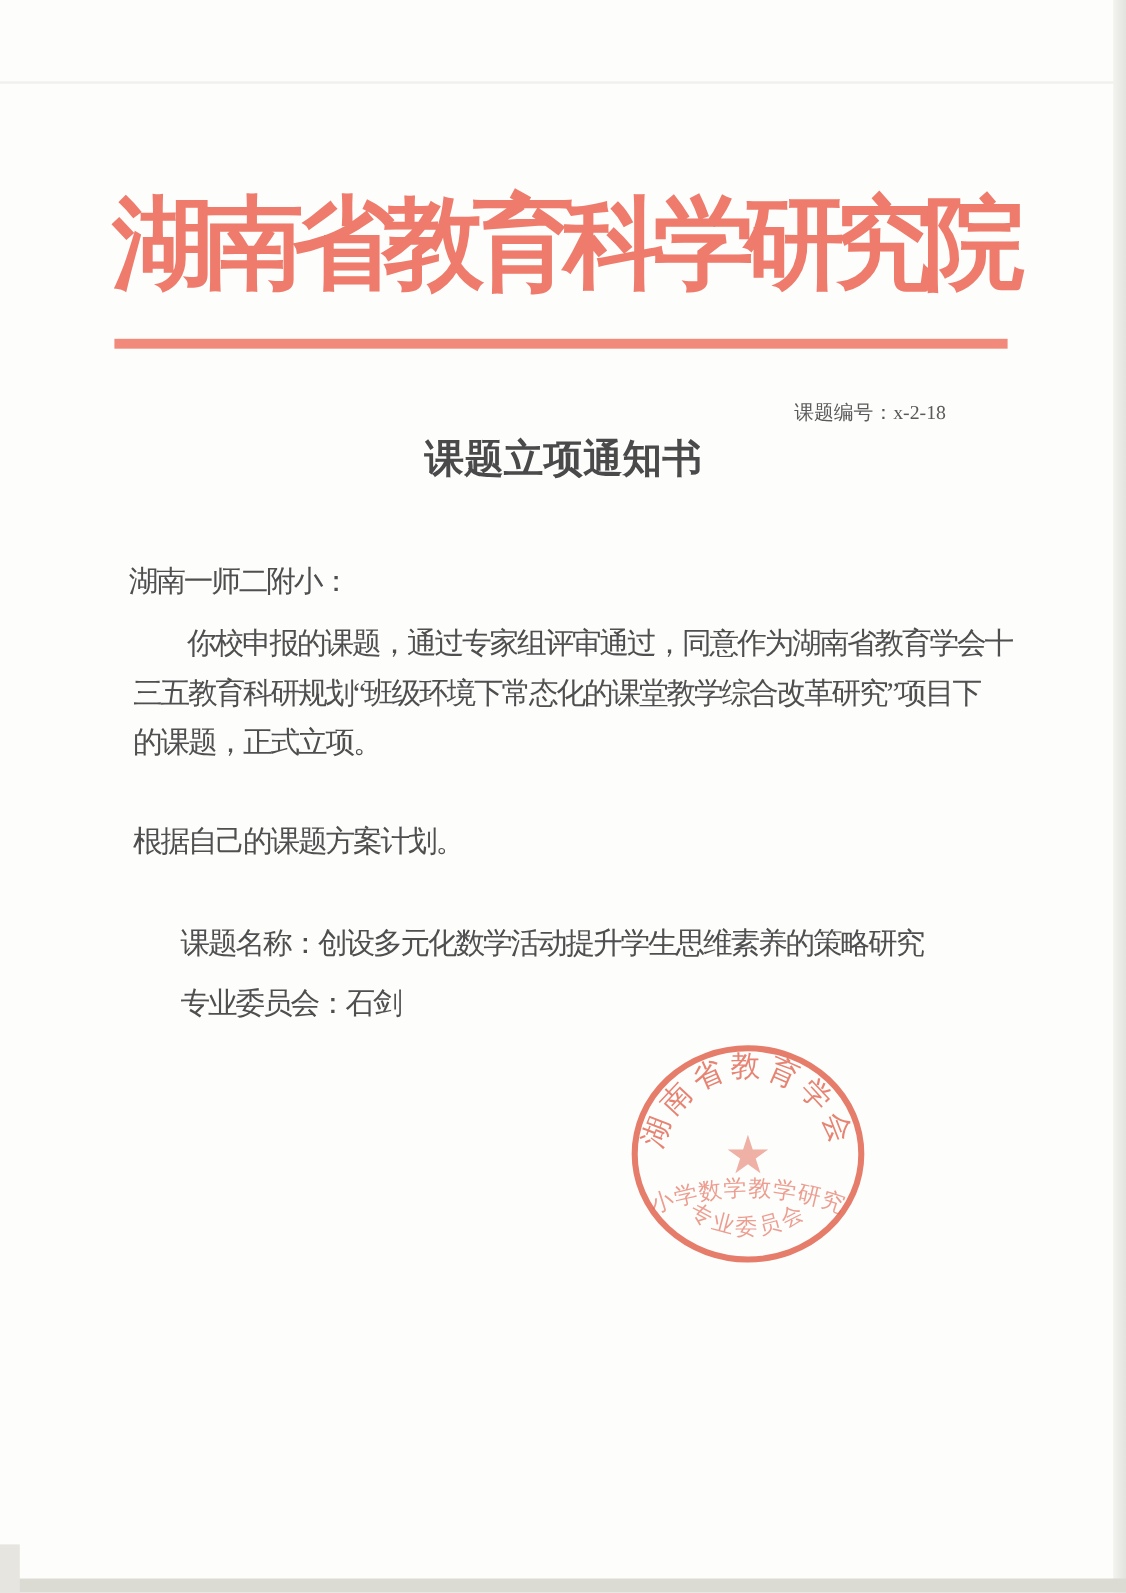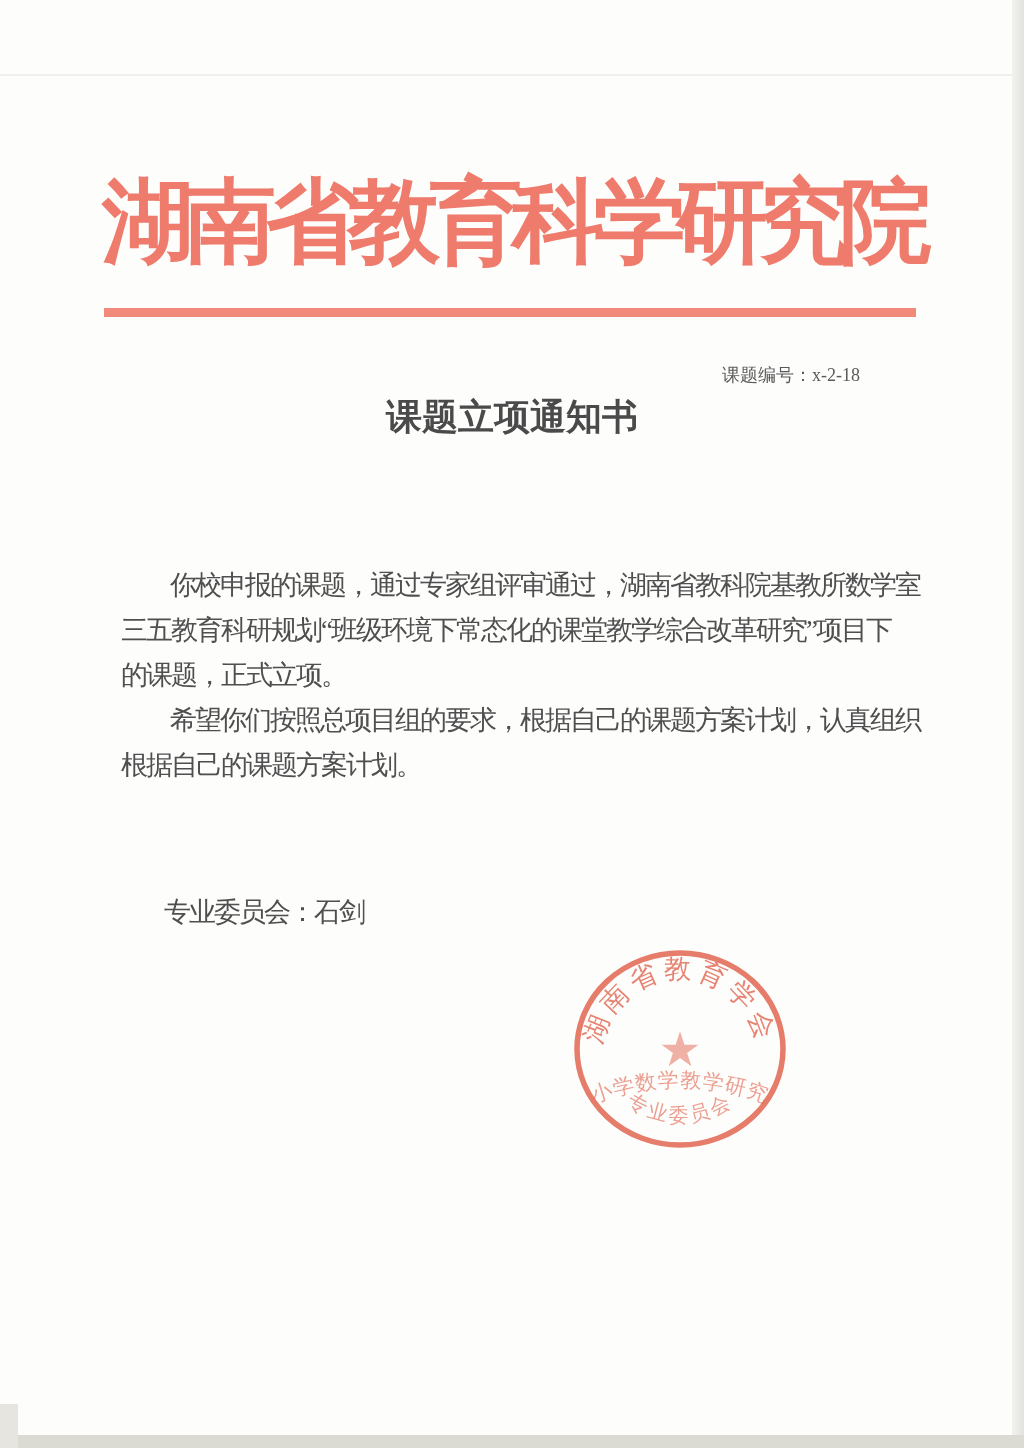--- a/index.html
+++ b/index.html
@@ -94,28 +94,29 @@
   <div class="scan-bottom-strip"></div>
   <div class="scan-corner-bl"></div>
 
   <div class="letterhead">湖南省教育科学研究院</div>
   <div class="red-rule"></div>
 
   <div class="project-no"><span>课题编号：</span><span>x-2-18</span></div>
 
   <div class="doc-title">课题立项通知书</div>
 
+  <div class="bodyline" style="left:117px;top:513px;">湖南一师二附小：</div>
 
-  <div class="bodyline" style="left:170px;top:570px;">你校申报的课题，通过专家组评审通过，湖南省教科院基教所数学室</div>
+  <div class="bodyline" style="left:170px;top:570px;">你校申报的课题，通过专家组评审通过，同意作为湖南省教育学会十</div>
   <div class="bodyline" style="left:121px;top:615px;">三五教育科研规划“班级环境下常态化的课堂教学综合改革研究”项目下</div>
   <div class="bodyline" style="left:121px;top:660px;">的课题，正式立项。</div>
 
-  <div class="bodyline" style="left:170px;top:705px;">希望你们按照总项目组的要求，根据自己的课题方案计划，认真组织</div>
   <div class="bodyline" style="left:121px;top:750px;">根据自己的课题方案计划。</div>
 
+  <div class="bodyline" style="left:164px;top:842px;"><span>课题名称：</span><span>创设多元化数学活动提升学生思维素养的策略研究</span></div>
   <div class="bodyline" style="left:164px;top:897px;"><span>专业委员会：</span><span>石剑</span></div>
 
 
   <svg class="seal" viewBox="0 0 222 206">
     <defs>
       <path id="arcTop" d="M 28 114 A 80 84 0 1 1 188 114" fill="none"></path>
       <path id="arcMid" d="M 24 154 Q 108 124 192 154" fill="none"></path>
       <path id="arcBot" d="M 44 150 Q 108 198 172 150" fill="none"></path>
     </defs>
     <ellipse cx="108" cy="101" rx="103" ry="96" fill="none" stroke="#df5038" stroke-width="5.5" opacity="0.85"></ellipse>

